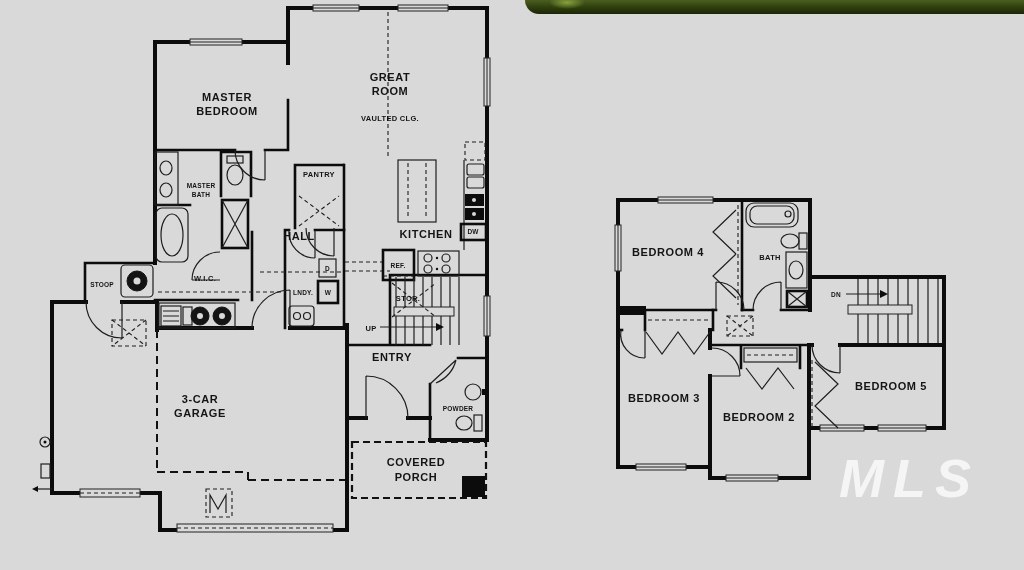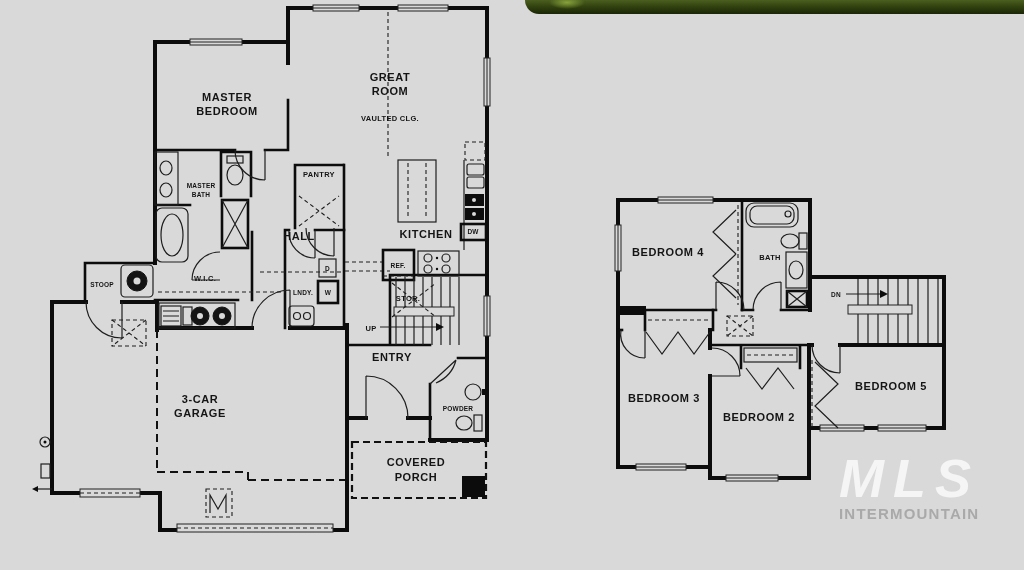--- a/index.html
+++ b/index.html
@@ -413,16 +413,15 @@
         <text class="xs" x="836" y="297">DN</text>
         <text class="lbl" x="664" y="402">BEDROOM 3</text>
         <text class="lbl" x="759" y="421">BEDROOM 2</text>
         <text class="lbl" x="891" y="390">BEDROOM 5</text>
       </g>
     </g>
   </svg>
 
   <div class="wm">
     <div class="wm-brand">MLS</div>
-    <div class="wm-sub">INTERMOUNTAIN</div>
   </div>
 
 </div>
 
 </body></html>

